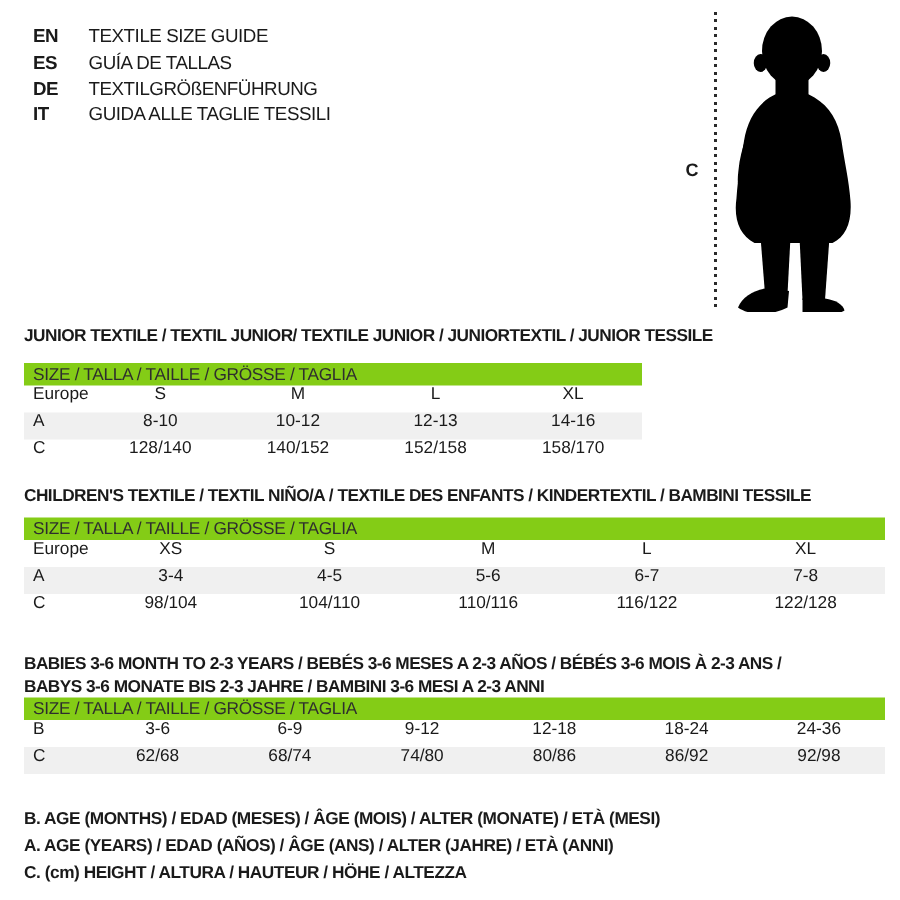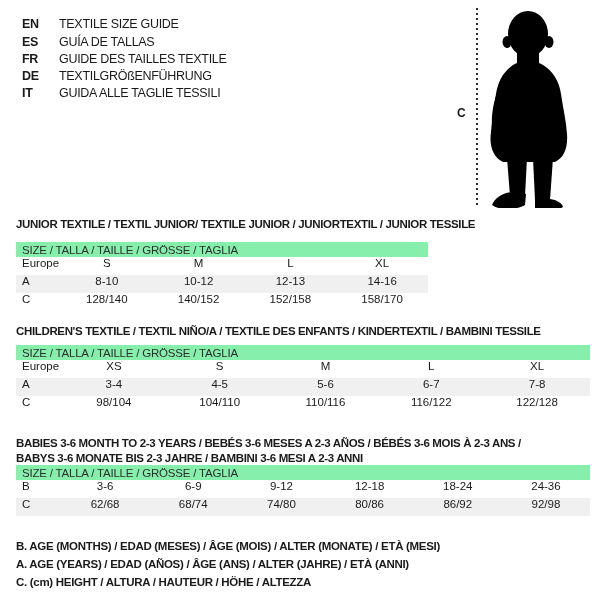--- a/index.html
+++ b/index.html
@@ -23,21 +23,21 @@
   
   .sec-title {
     position:absolute; left:16px; font-size:11.5px; font-weight:700;
     letter-spacing:-0.35px; white-space:nowrap;
   }
   .sec-title.multi { white-space:normal; }
   .sec-title.multi div { white-space:nowrap; line-height:15px; }
   
   .size-table { position:absolute; left:16px; }
   .size-bar {
-    height:15px; background:#86efac; color:#2e2e2e; font-size:11.5px;
+    height:15px; background:#84cc16; color:#2e2e2e; font-size:11.5px;
     display:flex; align-items:center; padding-left:6px; letter-spacing:-0.2px;
   }
   .t-row { display:flex; height:18px; font-size:11.5px; }
   .t-row.alt { background:#f0f0f0; }
   .t-label { width:45px; padding-left:6px; }
   .t-cell { flex:1; text-align:center; }
   
   .notes { position:absolute; left:16px; top:537px; }
   .note-line { font-size:11.5px; font-weight:700; letter-spacing:-0.3px; line-height:18px; white-space:nowrap; }
 </style>
@@ -47,24 +47,20 @@
 <div class="page">
 
   <div class="lang-block">
     <div class="lang-row">
       <span class="lang-code">EN</span>
       <span class="lang-title">TEXTILE SIZE GUIDE</span>
     </div>
     <div class="lang-row">
       <span class="lang-code">ES</span>
       <span class="lang-title">GUÍA DE TALLAS</span>
-    </div>
-    <div class="lang-row">
-      <span class="lang-code">FR</span>
-      <span class="lang-title">GUIDE DES TAILLES TEXTILE</span>
     </div>
     <div class="lang-row">
       <span class="lang-code">DE</span>
       <span class="lang-title">TEXTILGRÖßENFÜHRUNG</span>
     </div>
     <div class="lang-row">
       <span class="lang-code">IT</span>
       <span class="lang-title">GUIDA ALLE TAGLIE TESSILI</span>
     </div>
   </div>

